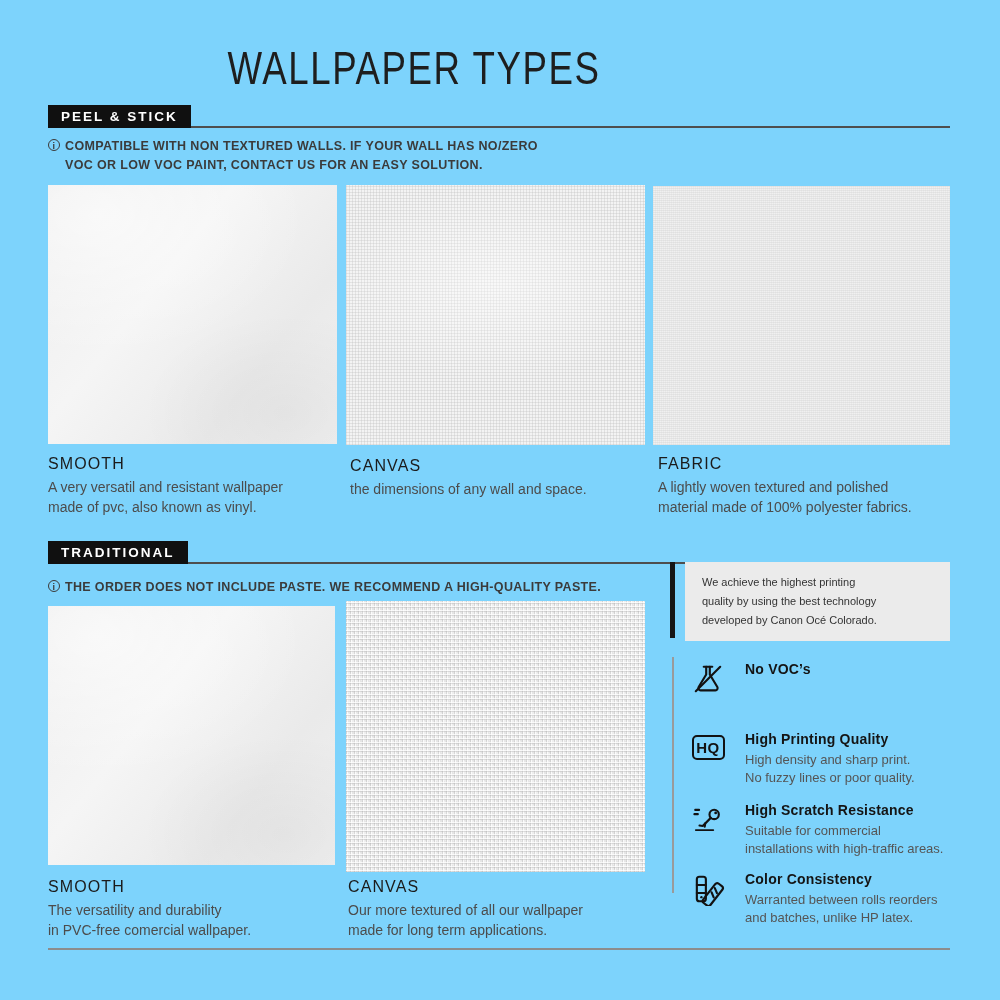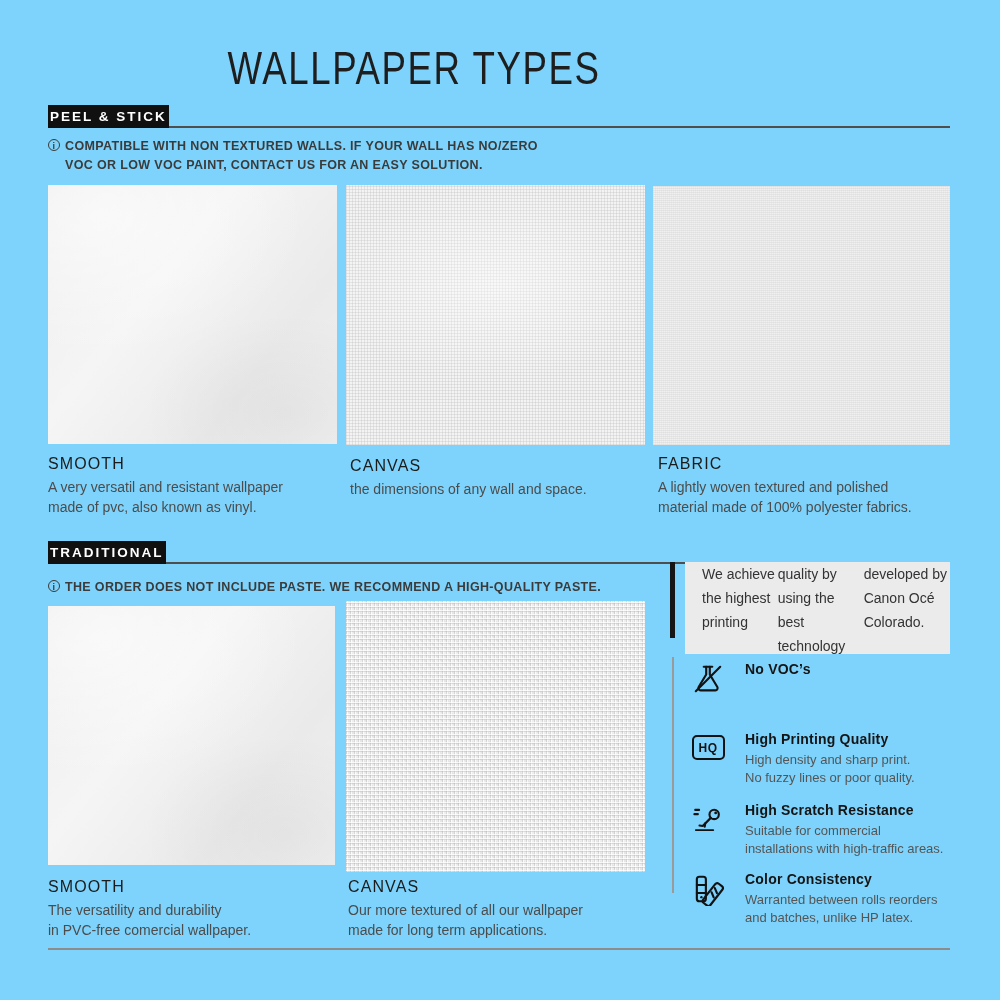--- a/index.html
+++ b/index.html
@@ -13,21 +13,21 @@
     font-size:47px;font-weight:400;color:#1e1e1e;letter-spacing:2px;
     transform:scaleX(.78);transform-origin:50% 50%;white-space:nowrap;
   }
   
   .rule{position:absolute;left:48px;width:902px;height:2px;background:#4e4e4e;}
   .rule-1{top:126px}
   .rule-2{top:562px}
   .rule-bottom{top:948px;background:#8c8c8c;}
   .badge{
     position:absolute;left:48px;height:23px;line-height:23px;background:#101010;color:#ffffff;
-    font-size:13.5px;font-weight:700;letter-spacing:2px;padding:0 2px;white-space:nowrap;
+    font-size:13.5px;font-weight:700;letter-spacing:2px;padding:0 13px;white-space:nowrap;
   }
   .badge-1{top:105px}
   .badge-2{top:541px}
   
   .note{
     position:absolute;left:48px;padding-left:17px;font-size:12.5px;font-weight:600;
     letter-spacing:.35px;color:#3b3b3b;line-height:1.52;
   }
   .note-1{top:137px}
   .note-2{top:578px}
@@ -78,37 +78,37 @@
   .l2b{left:348px;top:878px}
   .sw-desc{position:absolute;font-size:14px;line-height:1.42;color:#4c4c4c;}
   .d1a{left:48px;top:478px}
   .d1b{left:350px;top:480px}
   .d1c{left:658px;top:478px}
   .d2a{left:48px;top:901px}
   .d2b{left:348px;top:901px}
   
   .quote-bar{position:absolute;left:670px;top:562px;width:5px;height:76px;background:#161616;}
   .quote-box{
-    position:absolute;left:685px;top:562px;width:265px;height:92px;box-sizing:border-box;
-    background:#ebebeb;padding-left:17px;display:flex;flex-direction:row;justify-content:center;
-    font-size:14px;line-height:1.72;color:#333333;
+    position:absolute;left:685px;top:562px;width:265px;height:79px;box-sizing:border-box;
+    background:#ebebeb;padding-left:17px;display:flex;flex-direction:column;justify-content:center;
+    font-size:11px;line-height:1.72;color:#333333;
   }
   .vline{position:absolute;left:672px;top:657px;width:2px;height:236px;background:#9a9a9a;}
   .feature{position:absolute;left:690px;width:264px;display:flex;gap:19px;align-items:flex-start;}
   .f1{top:661px}
   .f2{top:731px}
   .f3{top:802px}
   .f4{top:871px}
   .f-icon{flex:0 0 36px;display:flex;justify-content:center;padding-top:1px;}
   .f-title{font-size:14px;font-weight:700;color:#141414;letter-spacing:.2px;line-height:1.25;}
   .f-desc{font-size:13px;line-height:1.45;color:#555555;margin-top:2px;}
   .hq-box{
     width:29px;height:21px;border:2.5px solid #121212;border-radius:5px;margin-top:3px;
     display:flex;align-items:center;justify-content:center;
-    font-size:12px;font-weight:700;letter-spacing:.5px;color:#121212;
+    font-size:15px;font-weight:700;letter-spacing:.5px;color:#121212;
   }
   svg.ico{display:block;}
 </style>
 </head>
 <body>
 
 <div class="page">
 
   <h1 class="title">WALLPAPER TYPES</h1>
 

